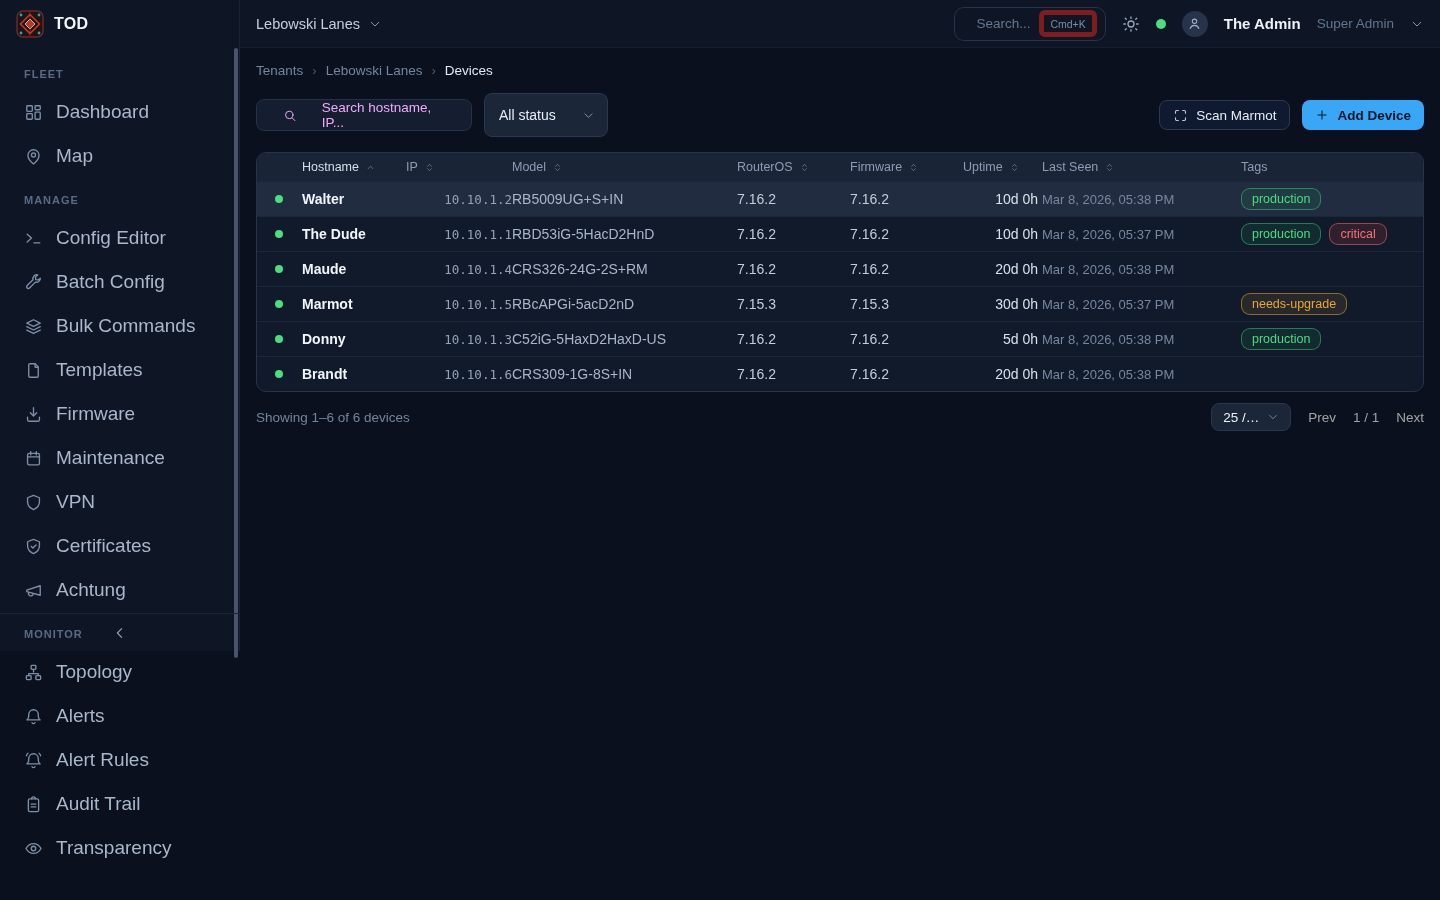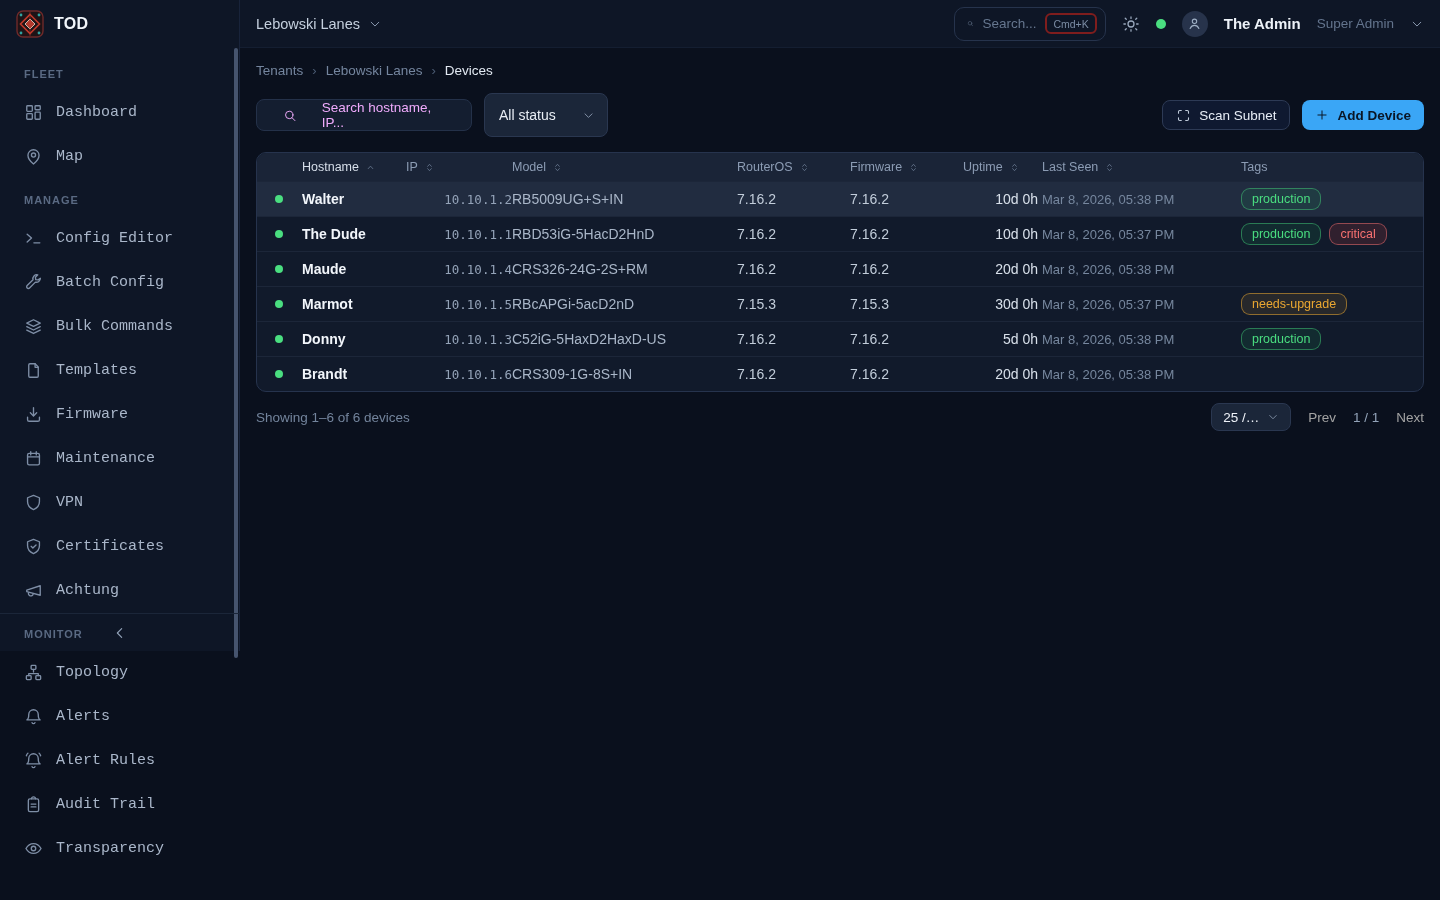--- a/index.html
+++ b/index.html
@@ -24,21 +24,21 @@
   .nav { padding:4px 12px 0; }
   .section-label {
     padding:16px 12px 10px; font-size:11px; font-weight:700;
     letter-spacing:.09em; color:#5a6a83;
   }
   .nav-item {
     height:44px; display:flex; align-items:center; gap:13px;
     padding:0 12px; border-radius:8px; color:#aab7ca; cursor:pointer;
   }
   .nav-item .icon { width:19px; height:19px; color:#7e8ea6; }
-  .nav-item span.lbl { font-size:15px;font-family:Liberation Mono, monospace; }
+  .nav-item span.lbl { font-size:19px; }
   .sidebar-scrollthumb {
     position:absolute; right:1px; top:48px; width:4px; height:610px;
     background:#46546e; border-radius:2px;
   }
   .collapse-bar {
     position:absolute; bottom:0; left:0; width:100%; height:38px;
     border-top:1px solid #1b2639; display:flex; align-items:center; justify-content:center;
     color:#92a2b8; cursor:pointer;
   }
   .collapse-bar .icon { width:16px; height:16px; }
@@ -53,21 +53,21 @@
   .tenant-switch .icon { width:14px; height:14px; color:#8a99af; }
   .topbar-right { margin-left:auto; display:flex; align-items:center; gap:16px; }
   .global-search {
     display:flex; align-items:center; gap:9px; height:34px; width:152px;
     border:1px solid #26334c; border-radius:10px; padding:0 8px 0 12px;
     color:#66778f; cursor:text; background:transparent;
   }
   .global-search .icon { width:15px; height:15px; }
   .global-search .ph { font-size:13.5px; flex:1; }
   .kbd {
-    font-size:10.5px; color:#7b8ca4; border:2px solid #7f1d1d;
+    font-size:10.5px; color:#7b8ca4; border:5px solid #7f1d1d;
     border-radius:6px; padding:2.5px 6px; white-space:nowrap;
   }
   .theme-btn { width:18px; height:18px; color:#9aa9bd; cursor:pointer; }
   .presence-dot { width:10px; height:10px; border-radius:50%; background:#4ade80; }
   .avatar {
     width:26px; height:26px; border-radius:50%; background:#27334b;
     display:flex; align-items:center; justify-content:center; color:#9fb0c5;
   }
   .avatar .icon { width:15px; height:15px; }
   .user-name { font-size:15px; font-weight:600; color:#edf2f8; }
@@ -407,21 +407,21 @@
           </svg>
         </span>
     </div>
     <div class="toolbar-spacer"></div>
     <button class="btn btn-secondary">
       <span class="icon">
           <svg viewBox="0 0 24 24" fill="none" stroke="currentColor" stroke-width="1.7" stroke-linecap="round" stroke-linejoin="round">
             <path d="M4 8.5V6a2 2 0 0 1 2-2h2.5M15.5 4H18a2 2 0 0 1 2 2v2.5M20 15.5V18a2 2 0 0 1-2 2h-2.5M8.5 20H6a2 2 0 0 1-2-2v-2.5"></path>
           </svg>
         </span>
-      <span>Scan Subnet</span>
+      <span>Scan Marmot</span>
     </button>
     <button class="btn btn-primary" id="add-device-btn" style="background: rgb(58, 166, 246); color: rgb(10, 22, 38);">
       <span class="icon">
           <svg viewBox="0 0 24 24" fill="none" stroke="currentColor" stroke-width="1.7" stroke-linecap="round" stroke-linejoin="round">
             <line x1="12" y1="5" x2="12" y2="19"></line>
             <line x1="5" y1="12" x2="19" y2="12"></line>
           </svg>
         </span>
       <span>Add Device</span>
     </button>

